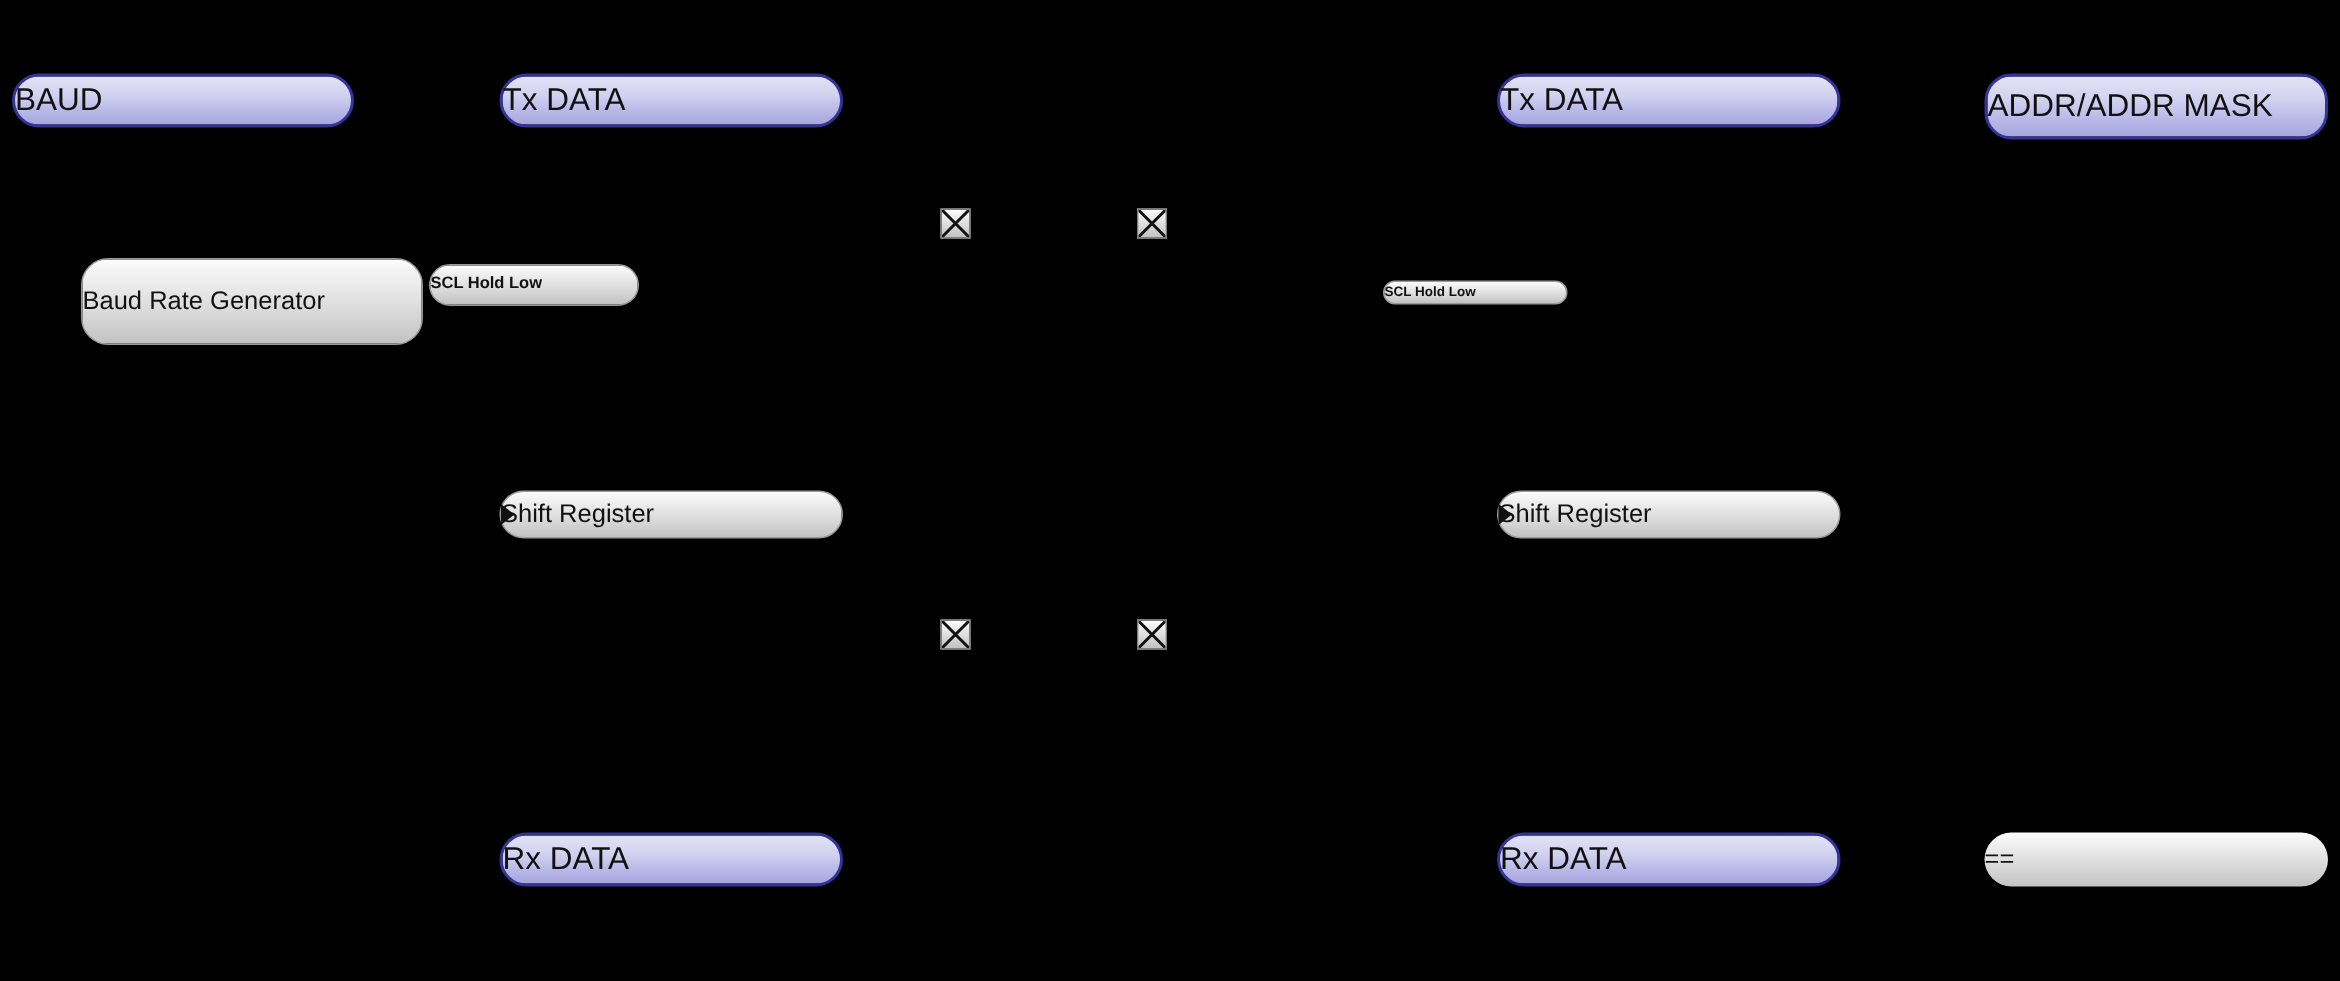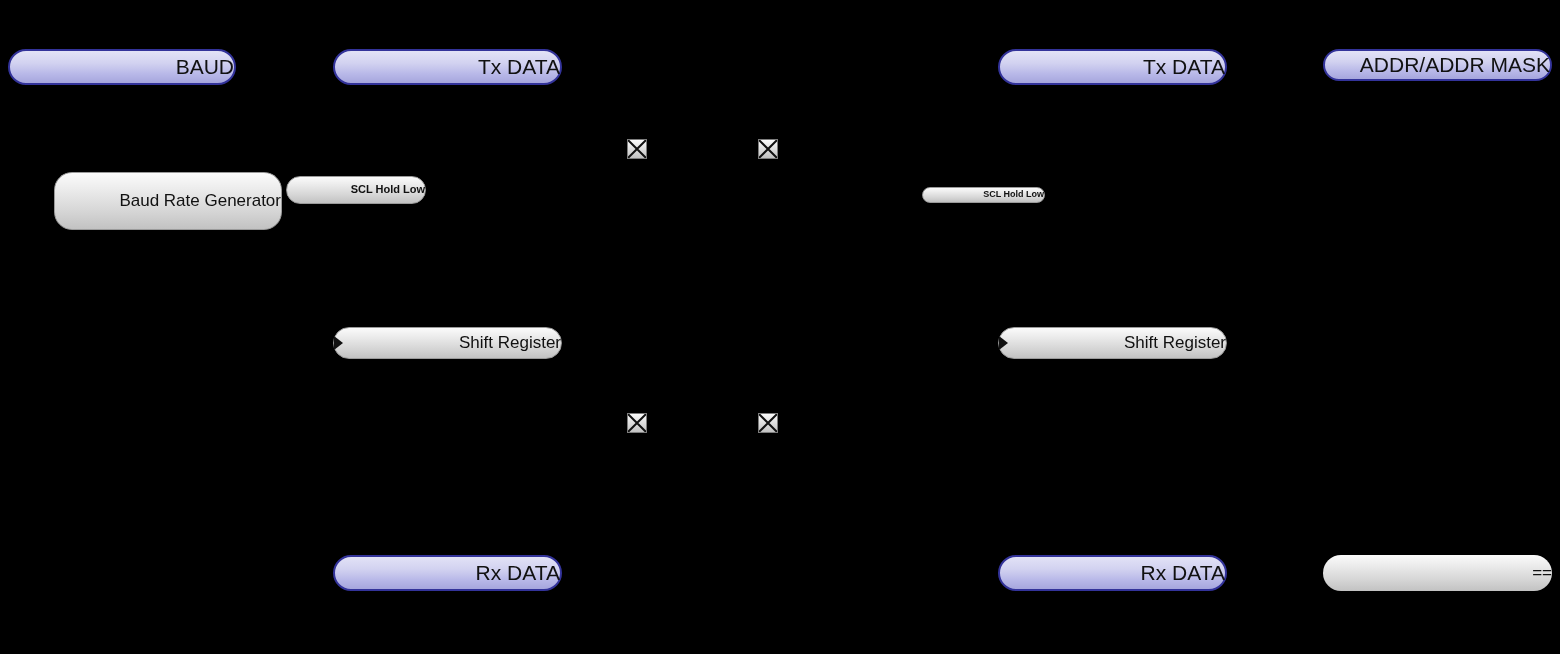--- a/index.html
+++ b/index.html
@@ -18,21 +18,21 @@
     background: #000000;
     overflow: hidden;
   }
 
   
   .node {
     position: absolute;
     box-sizing: border-box;
     display: flex;
     align-items: center;
-    justify-content: flex-end;
+    justify-content: flex-start;
     text-align: center;
     color: #000000;
     line-height: 1.05;
     white-space: nowrap;
     border-radius: 18px;
   }
 
   
   .reg {
     border: 2px solid #33339a;
@@ -98,21 +98,21 @@
   </div>
 
   <div class="node reg" style="left:333px; top:49px; width:229px; height:36px;">
     <span>Tx DATA</span>
   </div>
 
   <div class="node reg" style="left:998px; top:49px; width:229px; height:36px;">
     <span>Tx DATA</span>
   </div>
 
-  <div class="node reg" style="left:1323px; top:49px; width:229px; height:32px;">
+  <div class="node reg" style="left:1323px; top:49px; width:229px; height:44px;">
     <span>ADDR/ADDR MASK</span>
   </div>
 
   <div class="node reg" style="left:333px; top:555px; width:229px; height:36px;">
     <span>Rx DATA</span>
   </div>
 
   <div class="node reg" style="left:998px; top:555px; width:229px; height:36px;">
     <span>Rx DATA</span>
   </div>

